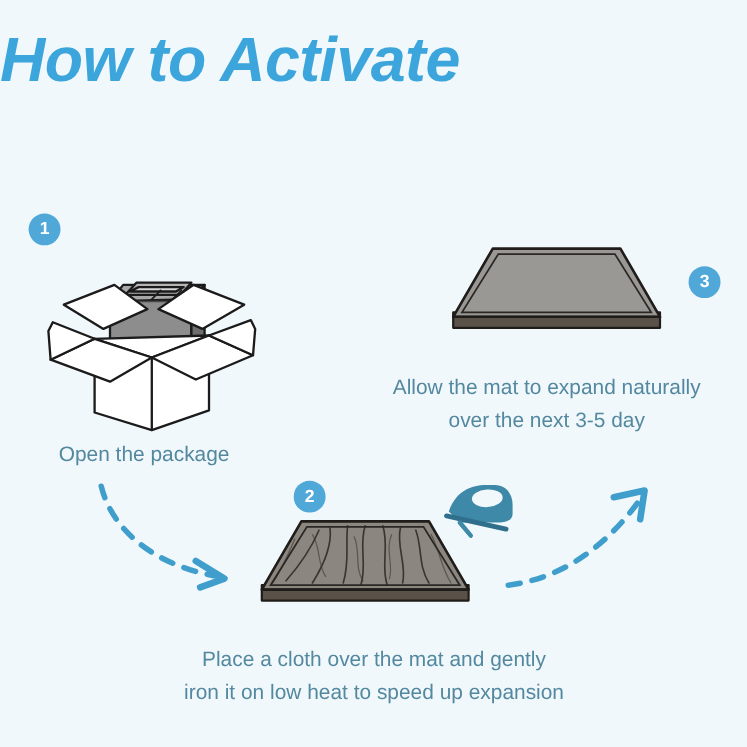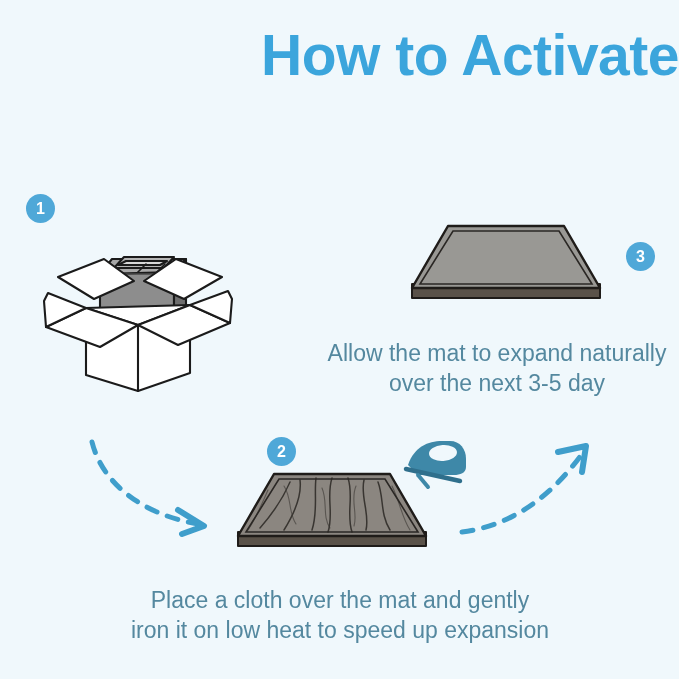--- a/index.html
+++ b/index.html
@@ -19,21 +19,22 @@
     height: 679px;
     background: #f0f8fc;
   }
 
   
   #title-block {
     position: absolute;
     left: 0;
     top: 26px;
     width: 679px;
-    text-align: right;
+    text-align: left;
+    font-style: italic;
   }
   .title-line {
     display: block;
     color: #3ba5dc;
     font-family: "Liberation Sans", sans-serif;
     font-weight: bold;
     font-size: 57px;
     line-height: 58px;
     letter-spacing: -0.5px;
   }
@@ -54,21 +55,21 @@
   }
   #badge-1 { left: 26px;  top: 194px; }
   #badge-2 { left: 267px; top: 437px; }
   #badge-3 { left: 626px; top: 242px; }
 
   
   .caption {
     position: absolute;
     color: #54889f;
     font-family: "Liberation Sans", sans-serif;
-    font-size: 23px;
+    font-size: 19px;
     line-height: 30px;
     text-align: center;
     white-space: pre-line;
   }
   #caption-1 {
     left: 0px;
     top: 399px;
     width: 262px;
   }
   #caption-2 {
@@ -130,20 +131,21 @@
         <path d="M146 84 L106 66 L138 44 L184 62 Z" fill="#ffffff"></path>
 
         <path d="M48 93 L100 110 L62 132 L8 112 Z" fill="#ffffff"></path>
         <path d="M152 90 L100 110 L140 130 L192 108 Z" fill="#ffffff"></path>
         <path d="M10 78 L48 93 L8 112 L6 86 Z" fill="#ffffff"></path>
         <path d="M190 76 L152 90 L192 108 L194 84 Z" fill="#ffffff"></path>
       </g>
     </svg>
   </div>
 
+  <div class="caption" id="caption-1">Open the package</div>
 
   <div id="arrow-1">
     <svg width="140" height="100" viewBox="0 0 140 100" xmlns="http://www.w3.org/2000/svg">
       <path d="M6 4 C 16 44, 54 76, 112 86" fill="none" stroke="#3f9ecb" stroke-width="5" stroke-linecap="round" stroke-dasharray="11 11"></path>
       <path d="M92 72 L118 88 L96 96" fill="none" stroke="#3f9ecb" stroke-width="6" stroke-linejoin="round" stroke-linecap="round"></path>
     </svg>
   </div>
 
   <div class="step-badge" id="badge-2">2</div>
 

